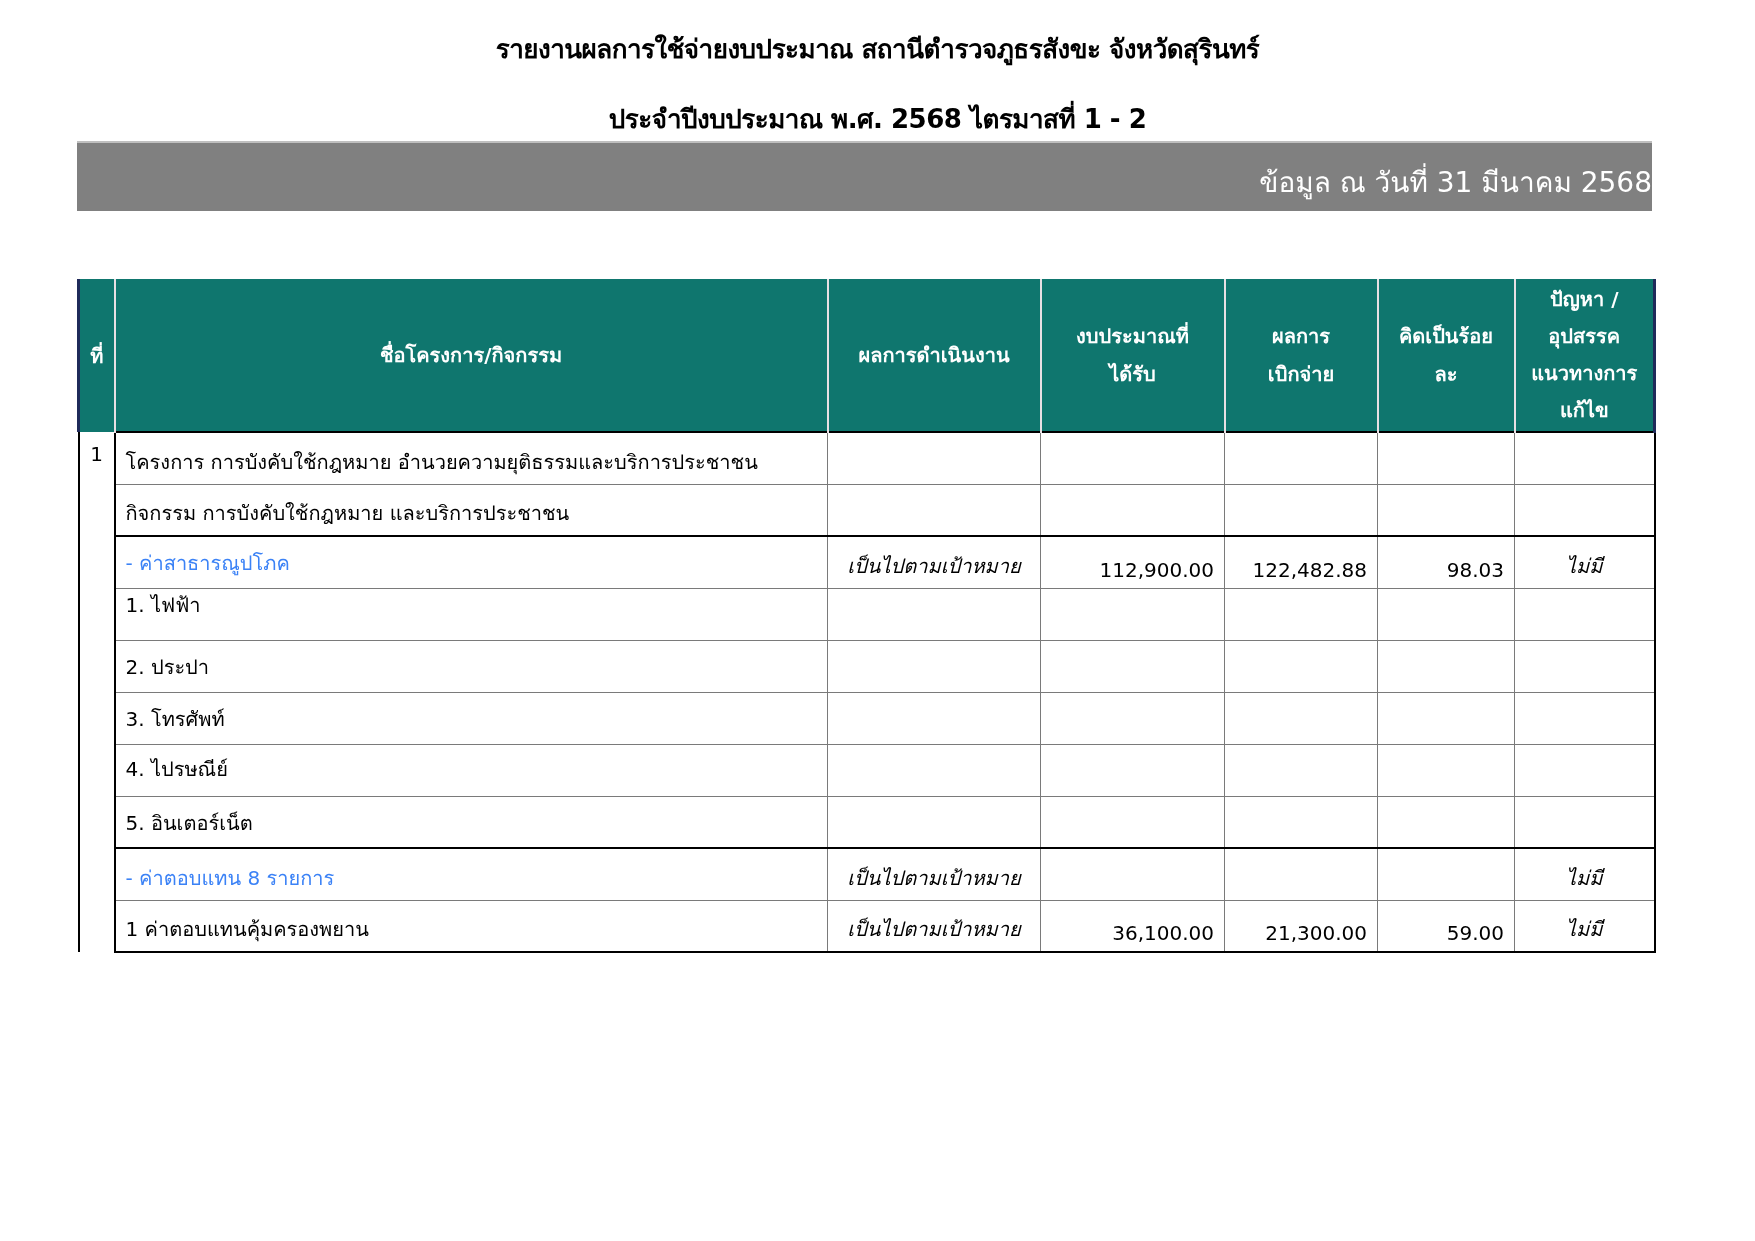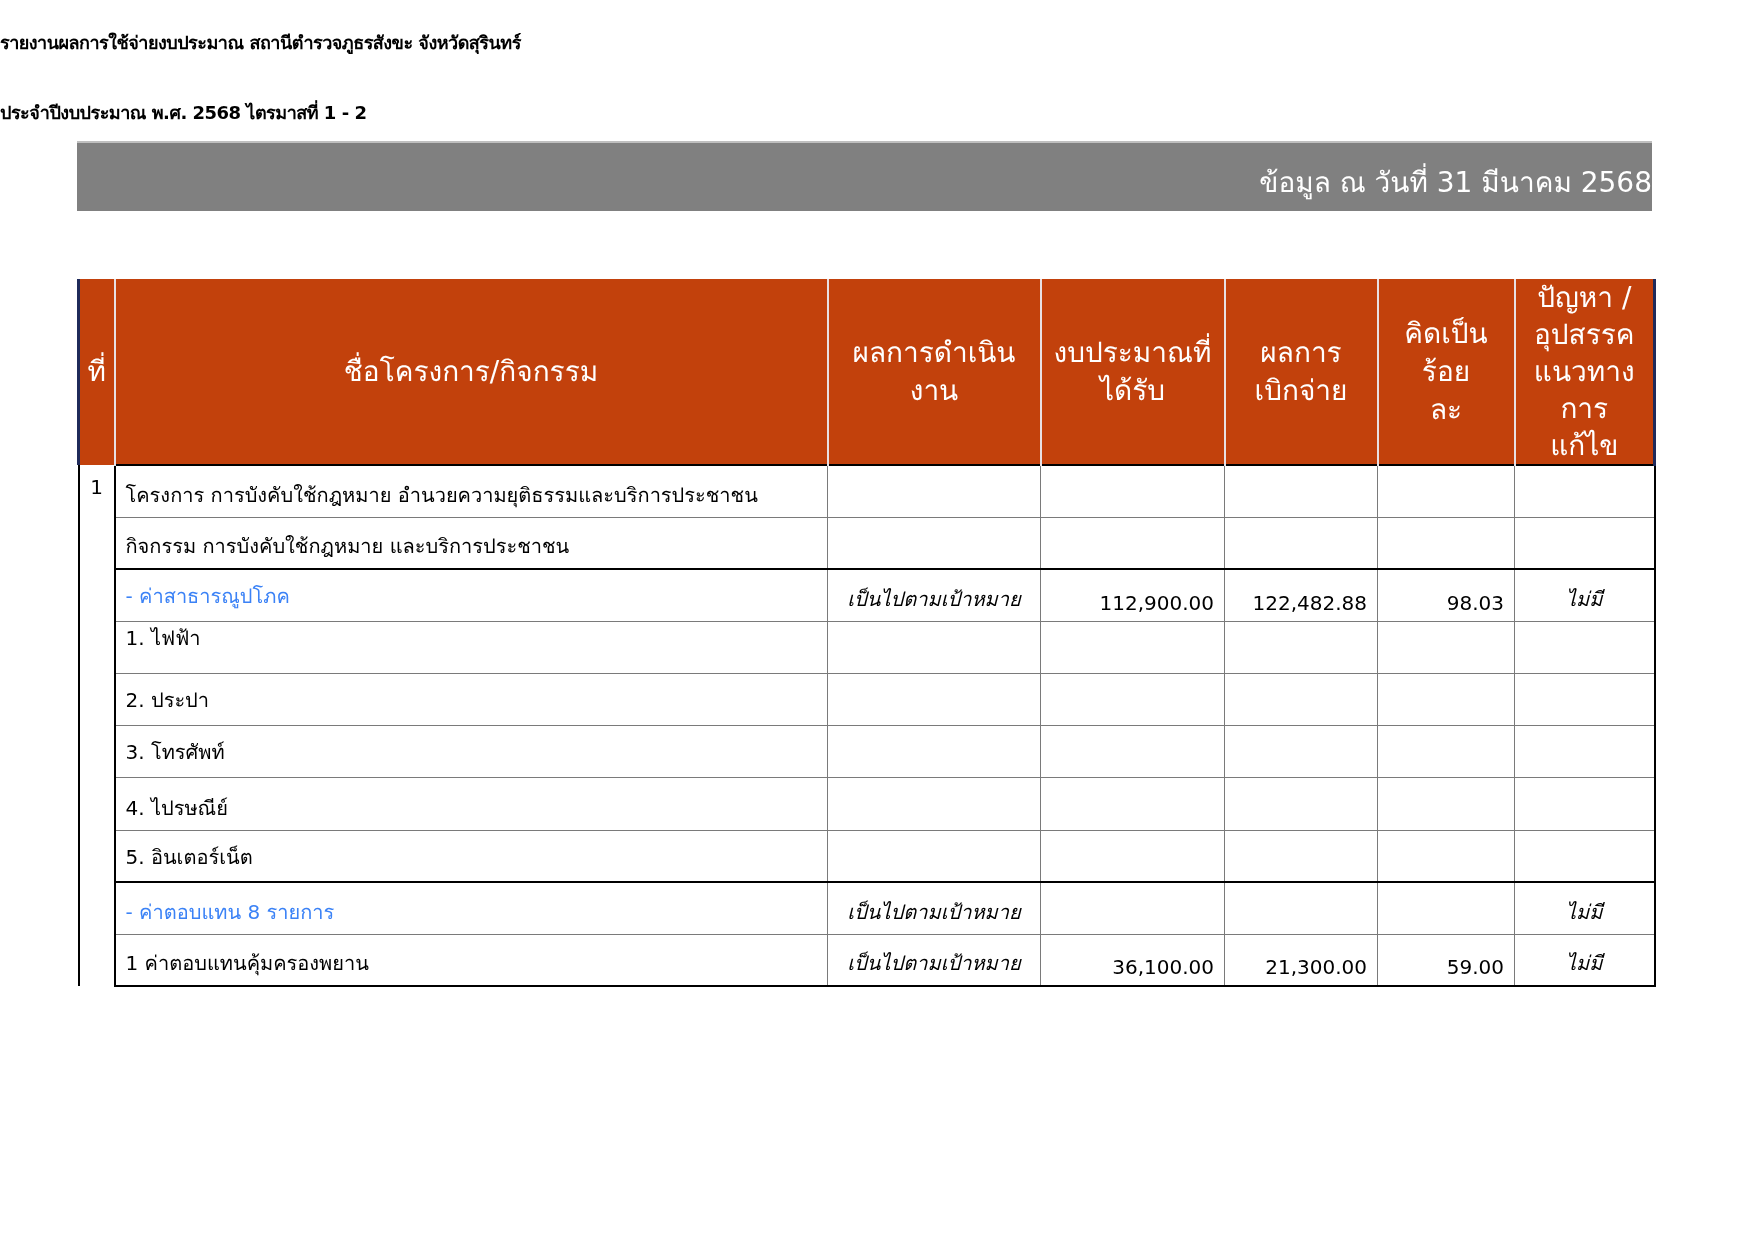--- a/index.html
+++ b/index.html
@@ -1,30 +1,30 @@
 <!DOCTYPE html>
 <html><head>
 <meta charset="utf-8">
 <style>
   html, body { margin: 0; padding: 0; background: #ffffff; }
   body { width: 1755px; height: 1241px; position: relative; overflow: hidden;
          font-family: "DejaVu Sans", "Liberation Sans", sans-serif; color: #000; }
-  .title { position: absolute; left: 0; width: 1755px; text-align: left;
-           font-weight: bold; font-size: 18px; letter-spacing: -0.5px; }
+  .title { position: absolute; left: 0; width: 1755px; text-align: center;
+           font-weight: bold; font-size: 26px; letter-spacing: -0.5px; }
   #t1 { top: 28px; }
   #t2 { top: 98px; }
   .band { position: absolute; left: 77px; top: 141px; width: 1575px; height: 70px;
           background: #808080; border-top: 2px solid #bfbfbf; box-sizing: border-box;
           color: #ffffff; font-size: 28px; text-align: right; line-height: 80px; }
   table.report { position: absolute; left: 77px; top: 279px; width: 1576px;
                  border-collapse: collapse; table-layout: fixed; font-size: 20px; }
-  table.report th { background: #c2410c; color: #ffffff; font-weight: normal;
+  table.report th { background: #0f766e; color: #ffffff; font-weight: bold;
                     border-left: 2px solid #e8e0e4; border-right: 2px solid #e8e0e4;
                     height: 152px; padding: 0 6px; line-height: 38px; text-align: center;
-                    vertical-align: middle; font-size: 28px; }
+                    vertical-align: middle; font-size: 20px; }
   table.report th:first-child { border-left: 3px solid #1f2a5a; }
   table.report th:last-child { border-right: 3px solid #1f2a5a; }
   table.report td { border: 1px solid #7a7a7a; height: 52px; padding: 0 10px;
                     vertical-align: bottom; padding-bottom: 6px; box-sizing: border-box;
                     background: #fff; }
   table.report td.no { border-top: none; border-bottom: none; border-left: 2px solid #000;
                        border-right: 2px solid #000; vertical-align: top; text-align: center;
                        padding-top: 10px; }
   table.report td.last { border-right: 2px solid #000; }
   td.num { text-align: right; margin-left: 47px; }
@@ -121,21 +121,21 @@
     </tr>
     <tr>
       <td style="vertical-align:top;padding-top:10px">3. โทรศัพท์</td>
       <td></td>
         <td></td>
         <td></td>
         <td></td>
         <td class="last"></td>
     </tr>
     <tr>
-      <td style="vertical-align:top;padding-top:14px">4. ไปรษณีย์</td>
+      <td style="vertical-align:top;padding-top:8px">4. ไปรษณีย์</td>
       <td></td>
         <td></td>
         <td></td>
         <td></td>
         <td class="last"></td>
     </tr>
     <tr>
       <td style="vertical-align:top;padding-top:10px">5. อินเตอร์เน็ต</td>
       <td></td>
         <td></td>

